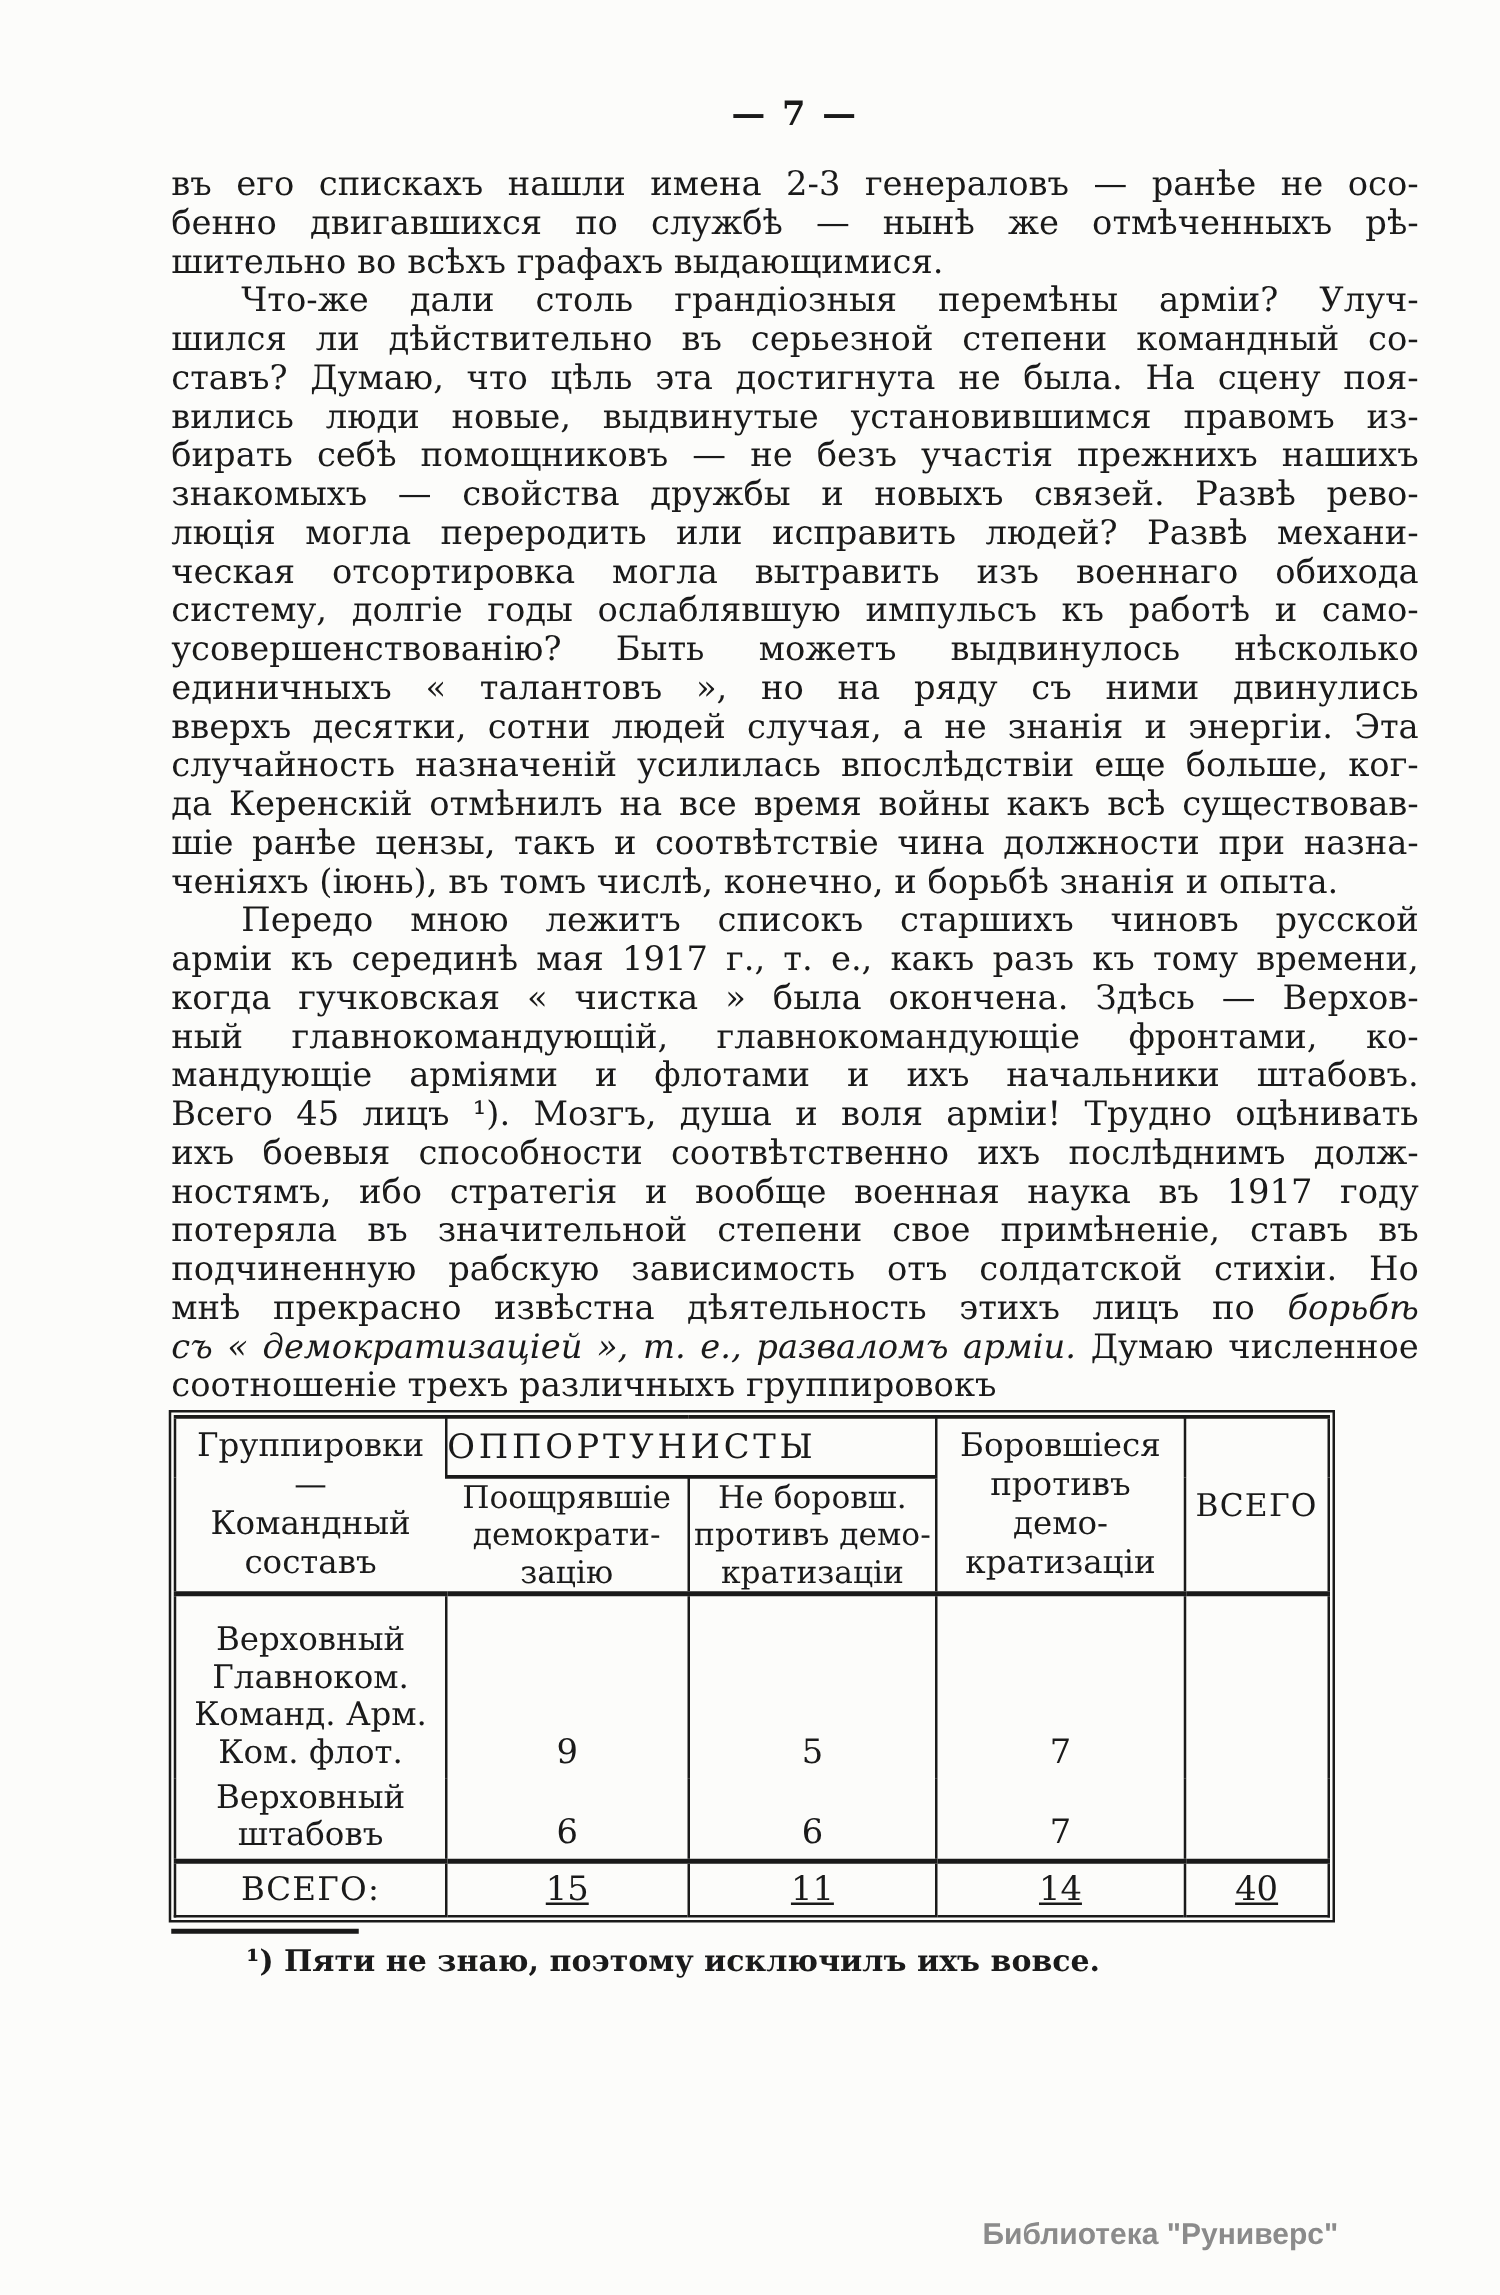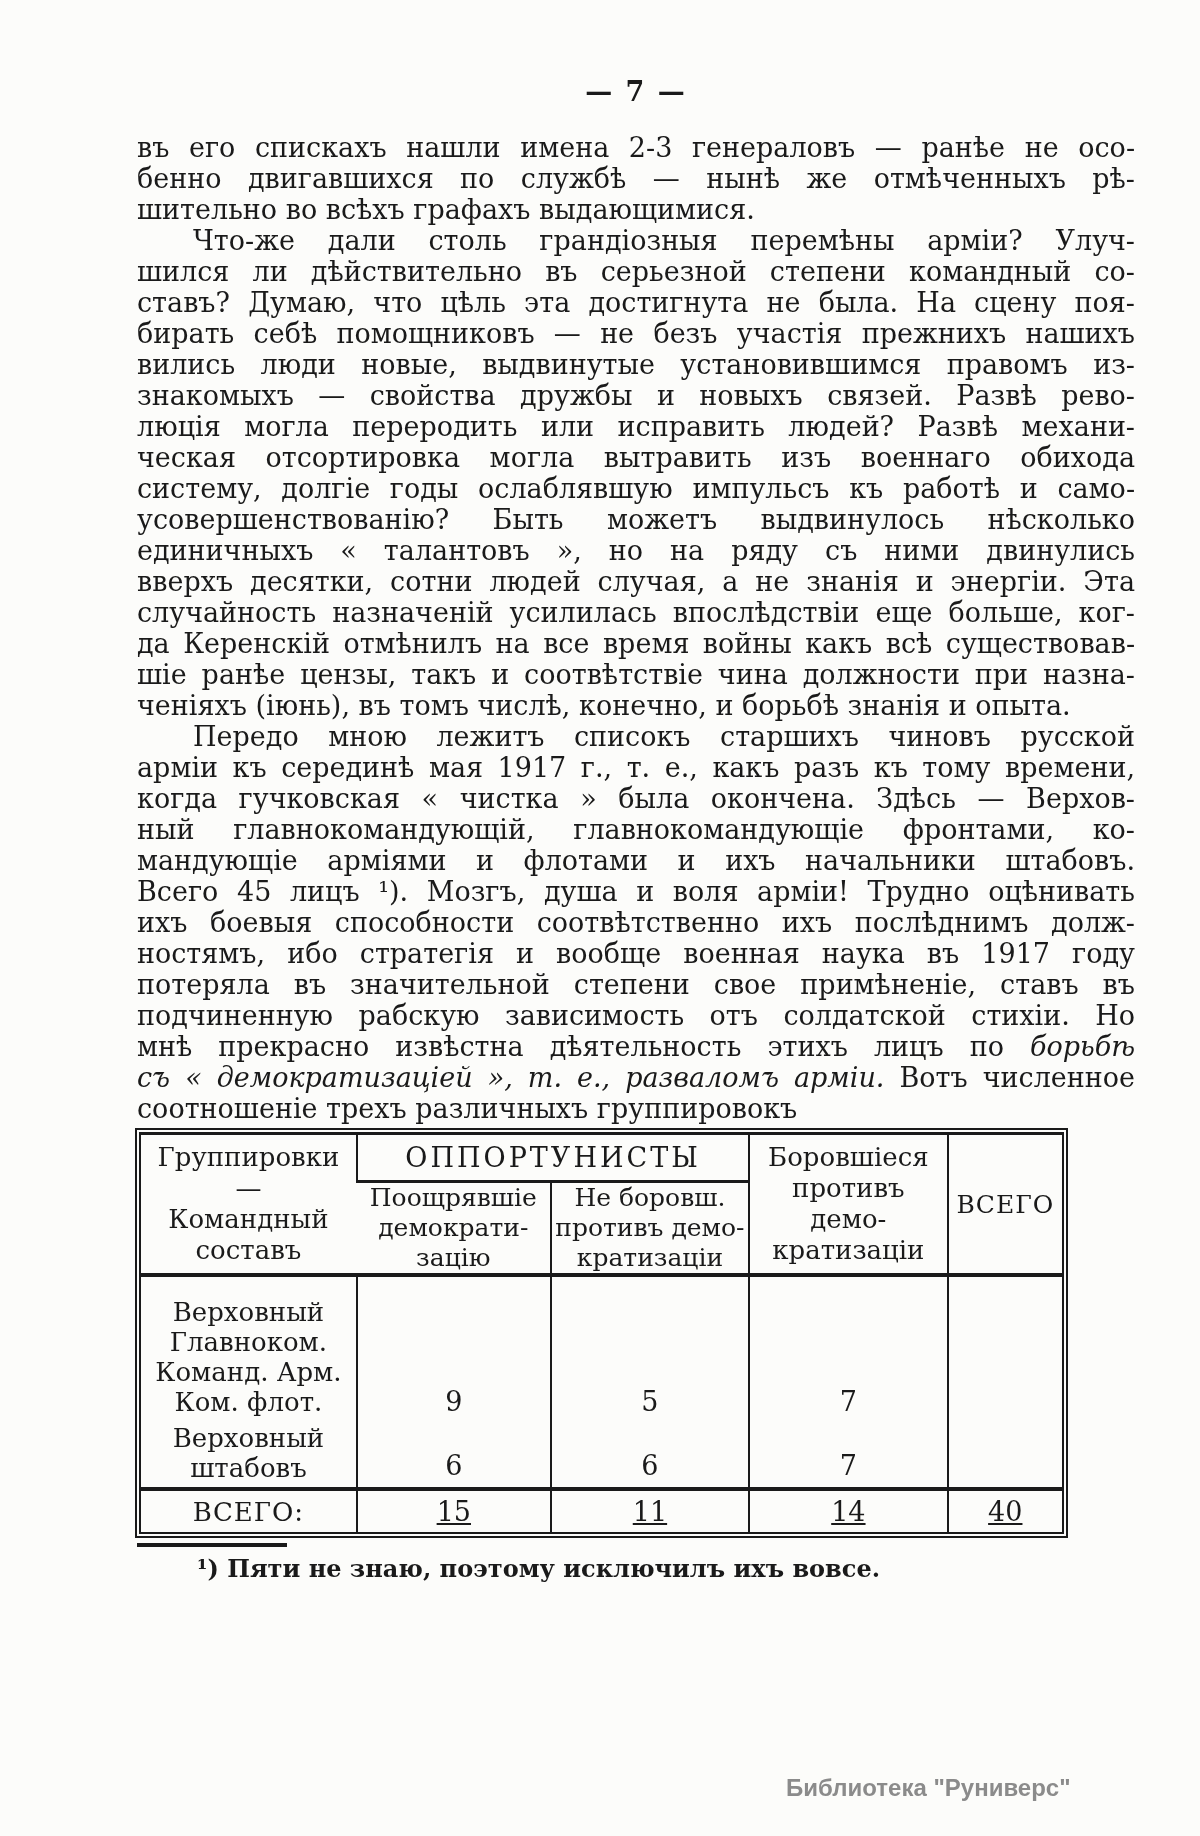--- a/index.html
+++ b/index.html
@@ -68,21 +68,21 @@
   }
   td:first-child{border-left:none;}
   tr.h1{height:48px;padding-left:12px;}
   tr.h2{height:92px;}
   tr.rowA{height:148px;}
   tr.rowB{height:58px;}
   tr.totals{height:44px;}
   .hb{border-bottom:4px solid var(--ink);}
   .opp-cell{
     border-bottom:3px solid var(--ink);
-    text-align:center;vertical-align:middle;
+    vertical-align:middle;
     font-size:27px;letter-spacing:3px;
   }
   .group-cell{
     text-align:center;vertical-align:middle;
     white-space:pre-line;line-height:31px;font-size:26px;
   }
   .sub-cell{
     text-align:center;vertical-align:middle;
     white-space:pre-line;line-height:30px;font-size:25px;
   }
@@ -139,22 +139,22 @@
 <div class="text-block">
     <div>
       <div class="line"><span>въ его спискахъ нашли имена 2-3 генераловъ — ранѣе не осо-</span></div>
       <div class="line"><span>бенно двигавшихся по службѣ — нынѣ же отмѣченныхъ рѣ-</span></div>
       <div class="line last"><span>шительно во всѣхъ графахъ выдающимися.</span></div>
     </div>
     <div>
       <div class="line indent"><span>Что-же дали столь грандіозныя перемѣны арміи? Улуч-</span></div>
       <div class="line"><span>шился ли дѣйствительно въ серьезной степени командный со-</span></div>
       <div class="line"><span>ставъ? Думаю, что цѣль эта достигнута не была. На сцену поя-</span></div>
+      <div class="line"><span>вились люди новые, выдвинутые установившимся правомъ из-</span></div>
       <div class="line"><span>бирать себѣ помощниковъ — не безъ участія прежнихъ нашихъ</span></div>
-      <div class="line"><span>вились люди новые, выдвинутые установившимся правомъ из-</span></div>
       <div class="line"><span>знакомыхъ — свойства дружбы и новыхъ связей. Развѣ рево-</span></div>
       <div class="line"><span>люція могла переродить или исправить людей? Развѣ механи-</span></div>
       <div class="line"><span>ческая отсортировка могла вытравить изъ военнаго обихода</span></div>
       <div class="line"><span>систему, долгіе годы ослаблявшую импульсъ къ работѣ и само-</span></div>
       <div class="line"><span>усовершенствованію? Быть можетъ выдвинулось нѣсколько</span></div>
       <div class="line"><span>единичныхъ « талантовъ », но на ряду съ ними двинулись</span></div>
       <div class="line"><span>вверхъ десятки, сотни людей случая, а не знанія и энергіи. Эта</span></div>
       <div class="line"><span>случайность назначеній усилилась впослѣдствіи еще больше, ког-</span></div>
       <div class="line"><span>да Керенскій отмѣнилъ на все время войны какъ всѣ существовав-</span></div>
       <div class="line"><span>шіе ранѣе цензы, такъ и соотвѣтствіе чина должности при назна-</span></div>
@@ -165,21 +165,21 @@
       <div class="line"><span>арміи къ серединѣ мая 1917 г., т. е., какъ разъ къ тому времени,</span></div>
       <div class="line"><span>когда гучковская « чистка » была окончена. Здѣсь — Верхов-</span></div>
       <div class="line"><span>ный главнокомандующій, главнокомандующіе фронтами, ко-</span></div>
       <div class="line"><span>мандующіе арміями и флотами и ихъ начальники штабовъ.</span></div>
       <div class="line"><span>Всего 45 лицъ ¹). Мозгъ, душа и воля арміи! Трудно оцѣнивать</span></div>
       <div class="line"><span>ихъ боевыя способности соотвѣтственно ихъ послѣднимъ долж-</span></div>
       <div class="line"><span>ностямъ, ибо стратегія и вообще военная наука въ 1917 году</span></div>
       <div class="line"><span>потеряла въ значительной степени свое примѣненіе, ставъ въ</span></div>
       <div class="line"><span>подчиненную рабскую зависимость отъ солдатской стихіи. Но</span></div>
       <div class="line"><span>мнѣ прекрасно извѣстна дѣятельность этихъ лицъ по </span><span class="it">борьбѣ</span></div>
-      <div class="line"><span class="it">съ « демократизаціей », т. е., разваломъ арміи.</span><span> Вотъ численное</span></div>
+      <div class="line"><span class="it">съ « демократизаціей », т. е., разваломъ арміи.</span><span> Думаю численное</span></div>
       <div class="line last"><span>соотношеніе трехъ различныхъ группировокъ</span></div>
     </div>
   </div>
 
 <div class="table-frame">
   <table>
     <colgroup>
       <col class="c1">
         <col class="c2">
         <col class="c3">

